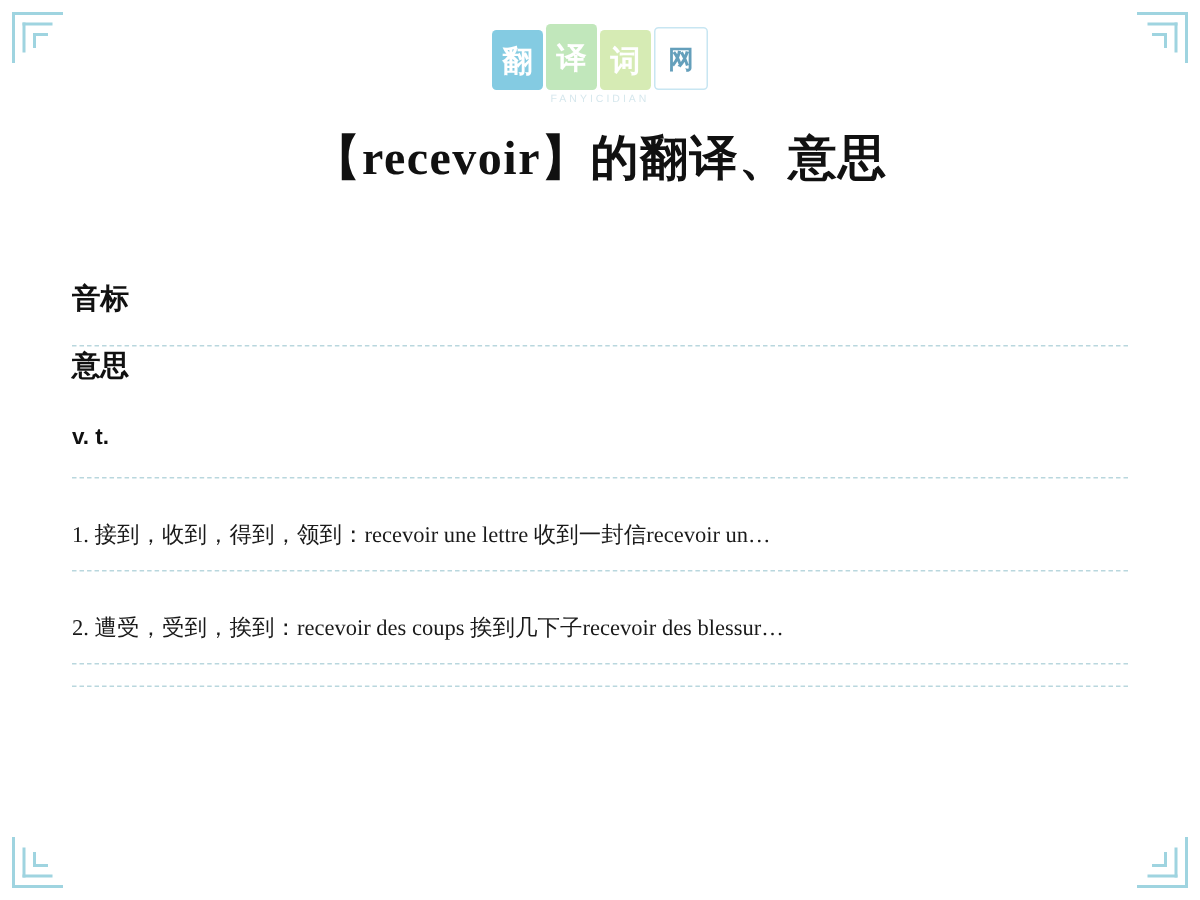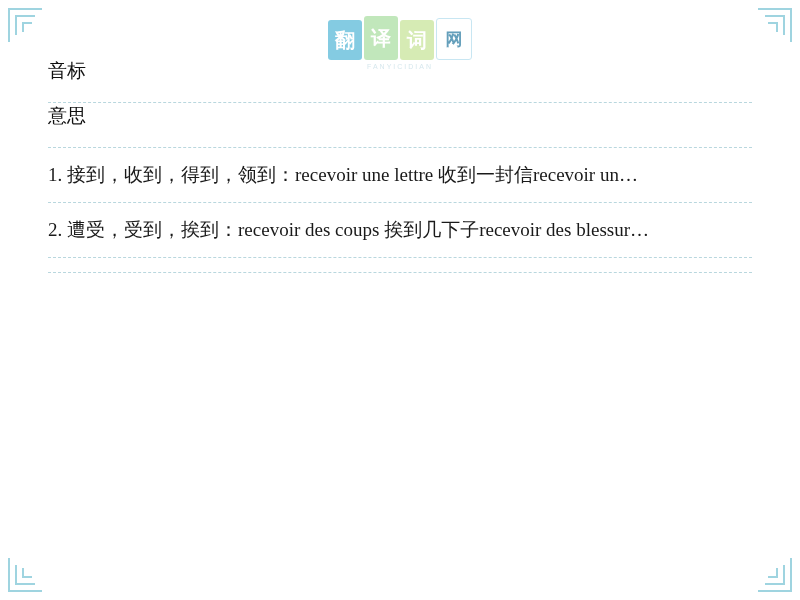--- a/index.html
+++ b/index.html
@@ -101,21 +101,21 @@
     letter-spacing: 1px;
   }
   .title .latin {
     font-family: "Liberation Serif", serif;
   }
 
   .section-head {
     margin: 0;
     font-family: "Liberation Sans", sans-serif;
     font-size: 19px;
-    font-weight: normal;
+    font-weight: bold;
     color: #111111;
   }
 
   .sec-phonetic { margin-top: 58px; }
   .phonetic-value {
     margin-top: 26px;
     font-family: "Liberation Serif", serif;
     font-size: 15px;
     color: #222222;
   }
@@ -131,23 +131,23 @@
 
   .pos {
     margin-top: 26px;
     font-family: "Liberation Sans", sans-serif;
     font-size: 15px;
     font-weight: bold;
     color: #111111;
   }
 
   .sense {
-    margin-top: 14px;
-    font-family: "Liberation Serif", serif;
-    font-size: 19px;
+    margin-top: 28px;
+    font-family: "Liberation Serif", serif;
+    font-size: 15px;
     color: #1a1a1a;
     white-space: nowrap;
     overflow: hidden;
     text-overflow: clip;
   }
   .sense-row + .sense-row { }
   .sense-row .divider { margin-top: 14px; }
 </style>
 </head>
 <body>
@@ -190,25 +190,27 @@
   <div class="logo-wrap">
     <div class="logo-blocks">
       <span class="logo-blk b1">翻</span>
       <span class="logo-blk b2">译</span>
       <span class="logo-blk b3">词</span>
       <span class="logo-blk b4">网</span>
     </div>
     <div class="logo-sub">FANYICIDIAN</div>
   </div>
 
+  <h1 class="title"><span>【</span><span class="latin">recevoir</span><span>】的翻译、意思</span></h1>
 
   <h2 class="section-head sec-phonetic">音标</h2>
   <hr class="divider">
 
   <h2 class="section-head sec-meaning">意思</h2>
+  <div class="pos">v. t.</div>
   <hr class="divider">
 
   <div class="sense-row">
     <div class="sense">1. 接到，收到，得到，领到：recevoir une lettre 收到一封信recevoir un…</div>
     <hr class="divider">
   </div>
   <div class="sense-row">
     <div class="sense">2. 遭受，受到，挨到：recevoir des coups 挨到几下子recevoir des blessur…</div>
     <hr class="divider">
   </div>

